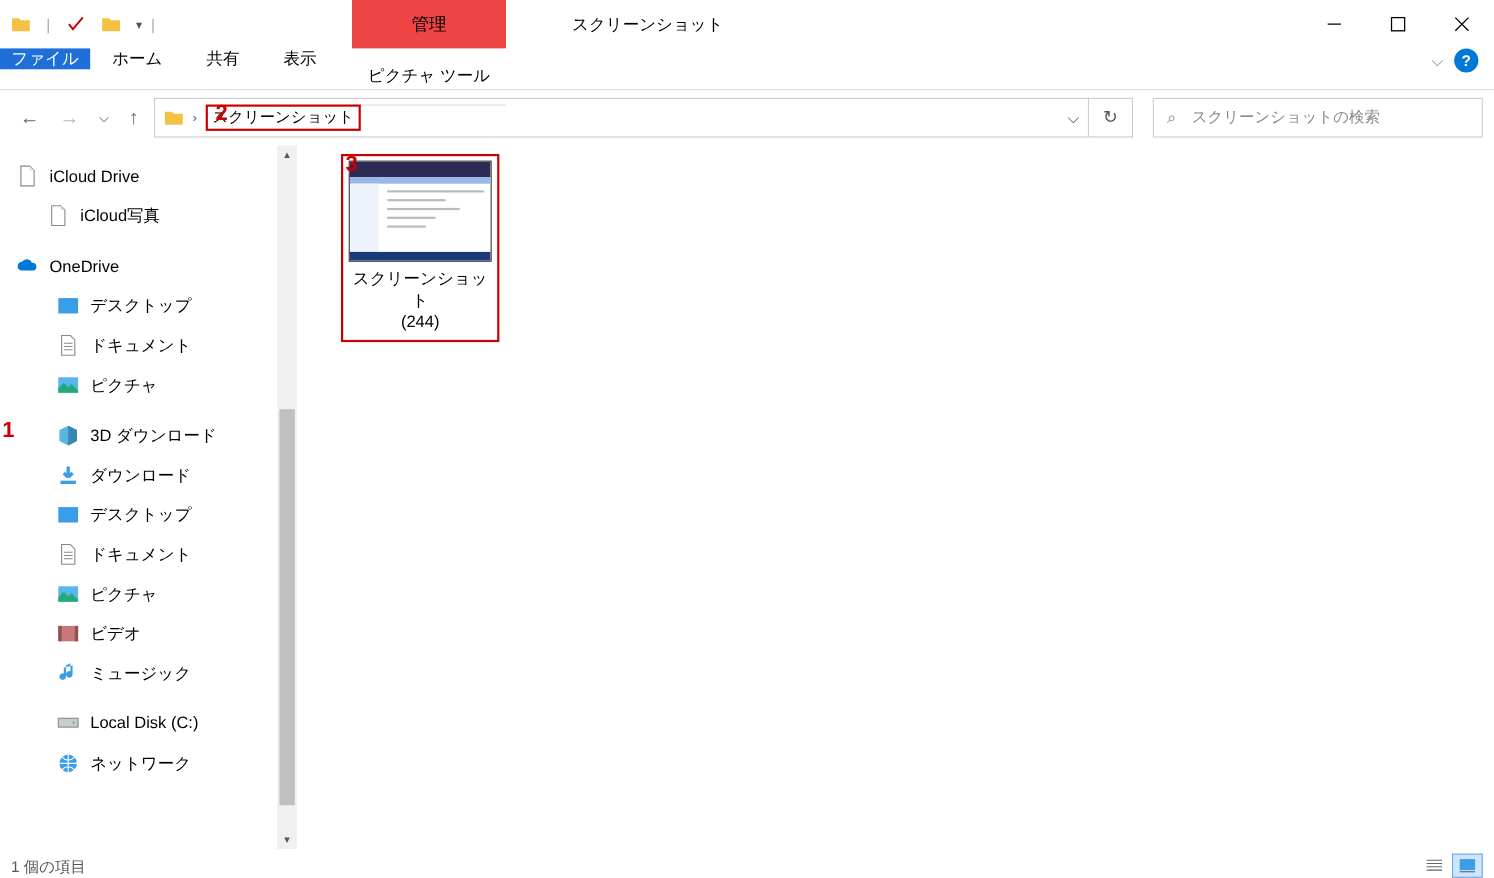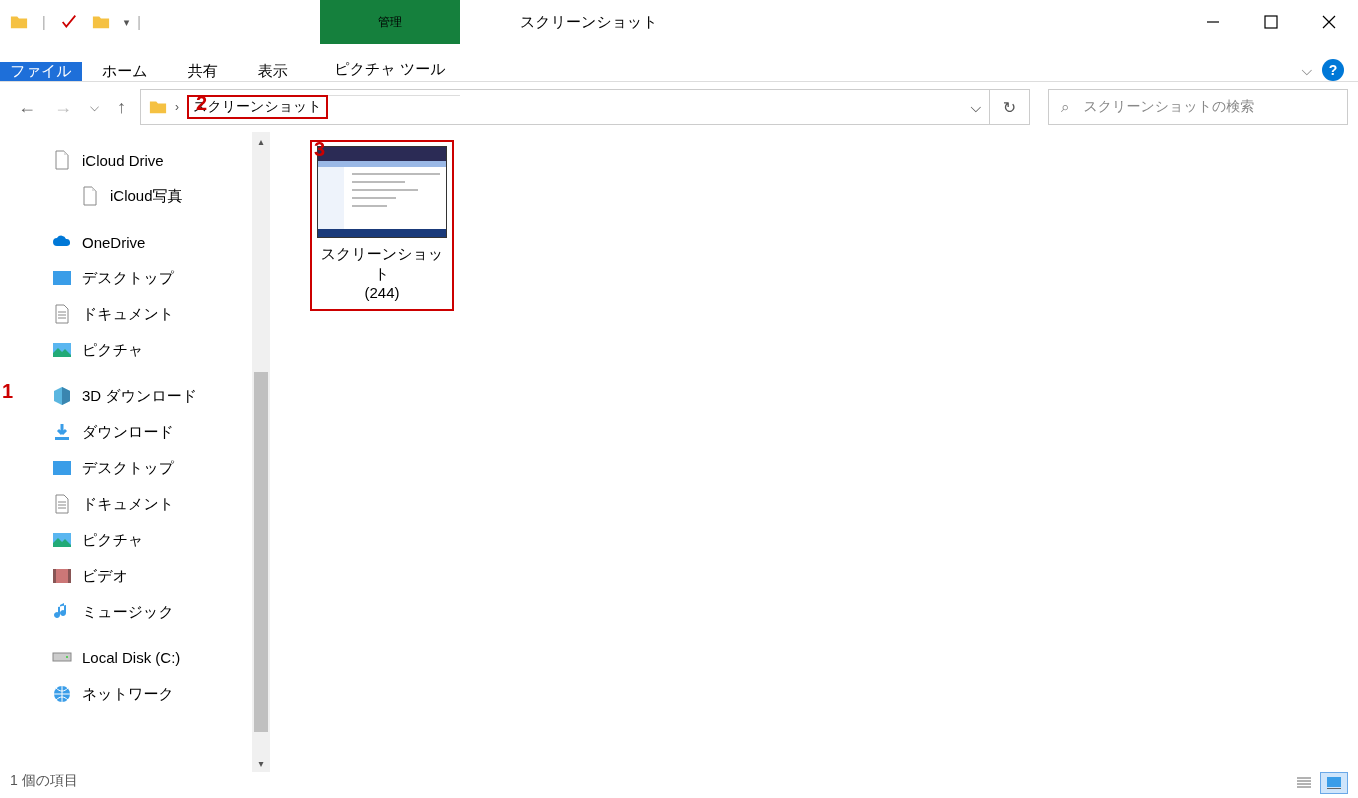--- a/index.html
+++ b/index.html
@@ -5,24 +5,24 @@
 * { box-sizing: border-box; margin: 0; padding: 0; font-family: "Yu Gothic UI", "Meiryo", sans-serif; }
 body { width: 1358px; height: 798px; background: #fff; overflow: hidden; font-size: 14px; color: #000; position: relative; }
 
 
 .titlebar { height: 44px; display: flex; align-items: center; }
 .tb-left { display: flex; align-items: center; padding-left: 10px; gap: 14px; }
 .tb-ico { width: 18px; height: 18px; }
 .tb-right { margin-left: auto; display: flex; }
 .tb-btn { width: 58px; height: 44px; display: flex; align-items: center; justify-content: center; }
 .tb-title { margin-left: 40px; font-size: 15px; }
-.tb-manage { position: absolute; left: 320px; top: 0; width: 140px; height: 44px; background: #15803d; display: flex; align-items: center; justify-content: center; font-size: 12px; }
-
-
-.ribbon { height: 38px; border-bottom: 1px solid #ddd; display: flex; align-items: flex-end; position: relative; }
+.tb-manage { position: absolute; left: 320px; top: 0; width: 140px; height: 44px; background: #ef4444; display: flex; align-items: center; justify-content: center; font-size: 16px; }
+
+
+.ribbon { height: 38px; border-bottom: 1px solid #ddd; display: flex; align-items: flex-start; position: relative; }
 .ribbon-file { background: #1e6fd9; color: #fff; width: 82px; display: flex; align-items: center; justify-content: center; font-size: 15px; }
 .ribbon-tab { padding: 0 20px; display: flex; align-items: center; font-size: 15px; }
 .ribbon-sub { position: absolute; left: 320px; top: 0; width: 140px; height: 52px; display: flex; align-items: center; justify-content: center; font-size: 15px; border-bottom: 1px solid #ddd; }
 .ribbon-right { margin-left: auto; display: flex; align-items: center; gap: 10px; padding-right: 14px; }
 .help-circle { width: 22px; height: 22px; border-radius: 50%; background: #0078d7; color: #fff; display: flex; align-items: center; justify-content: center; font-weight: bold; font-size: 14px; }
 
 
 .navbar { height: 50px; display: flex; align-items: center; padding: 0 10px; gap: 6px; }
 .nav-arrows { display: flex; gap: 18px; padding: 0 8px; align-items: center; }
 .nav-arrow { color: #666; font-size: 18px; }
@@ -32,38 +32,38 @@
 .addr-drop { margin-left: auto; color: #555; }
 .refresh-box { width: 40px; height: 36px; border: 1px solid #ccc; border-left: none; display: flex; align-items: center; justify-content: center; color: #555; font-size: 16px; }
 .searchbox { width: 300px; height: 36px; border: 1px solid #ccc; display: flex; align-items: center; padding: 0 12px; color: #888; gap: 14px; margin-left: 12px; }
 
 
 .body { display: flex; height: 640px; position: relative; }
 .sidebar { width: 270px; padding-top: 10px; overflow: hidden; position: relative; }
 .scroll-track { position: absolute; right: 0; top: 0; bottom: 0; width: 18px; background: #f0f0f0; }
 .scroll-thumb { position: absolute; left: 2px; right: 2px; top: 240px; height: 360px; background: #c0c0c0; }
 .scroll-arrow { position: absolute; left: 0; right: 0; height: 18px; display: flex; align-items: center; justify-content: center; font-size: 10px; color: #555; }
-.side-item { height: 36px; display: flex; align-items: center; padding-left: 52px; gap: 10px; font-size: 15px; }
+.side-item { height: 36px; display: flex; align-items: center; padding-left: 15px; gap: 10px; font-size: 15px; }
 .side-item.sub { padding-left: 52px; }
 .side-item.selected { background: #d8d8d8; border: 2px solid #c00; margin: 0 2px; }
 .ico { width: 20px; height: 20px; flex-shrink: 0; }
 
 .content { flex: 1; padding: 8px 20px; position: relative; }
 .file-card { width: 144px; text-align: center; border: 2px solid #c00; padding: 4px 2px 6px; }
 .thumb { width: 130px; height: 92px; margin: 0 auto 6px; border: 1px solid #333; background: #fff; position: relative; overflow: hidden; }
 .thumb-top { position: absolute; top: 0; left: 0; right: 0; height: 14px; background: #2b2b55; }
 .thumb-top2 { position: absolute; top: 14px; left: 0; right: 0; height: 6px; background: #9ab8e6; }
 .thumb-bottom { position: absolute; bottom: 0; left: 0; right: 0; height: 8px; background: #1a3a7a; }
 .thumb-side { position: absolute; top: 20px; left: 0; width: 26px; bottom: 8px; background: #eef3fb; }
 .thumb-lines { position: absolute; top: 26px; left: 34px; right: 6px; }
 .thumb-line { height: 2px; background: #bbb; margin-bottom: 6px; }
 .file-label { font-size: 15px; line-height: 1.3; }
 
 
-.statusbar { position: absolute; bottom: 0; left: 0; right: 0; height: 26px; padding: 0 10px; display: flex; align-items: flex-start; font-size: 14px; color: #555; }
+.statusbar { position: absolute; bottom: 0; left: 0; right: 0; height: 26px; padding: 0 10px; display: flex; align-items: flex-end; font-size: 14px; color: #555; }
 .status-right { margin-left: auto; display: flex; gap: 2px; }
 .view-btn { width: 28px; height: 22px; border: 1px solid transparent; display: flex; align-items: center; justify-content: center; }
 .view-btn.active { border-color: #6aa8e8; background: #cfe5fb; }
 
 
 .annot { position: absolute; color: #c00; font-weight: bold; font-size: 20px; z-index: 100; }
 </style>
 </head>
 <body>
 

